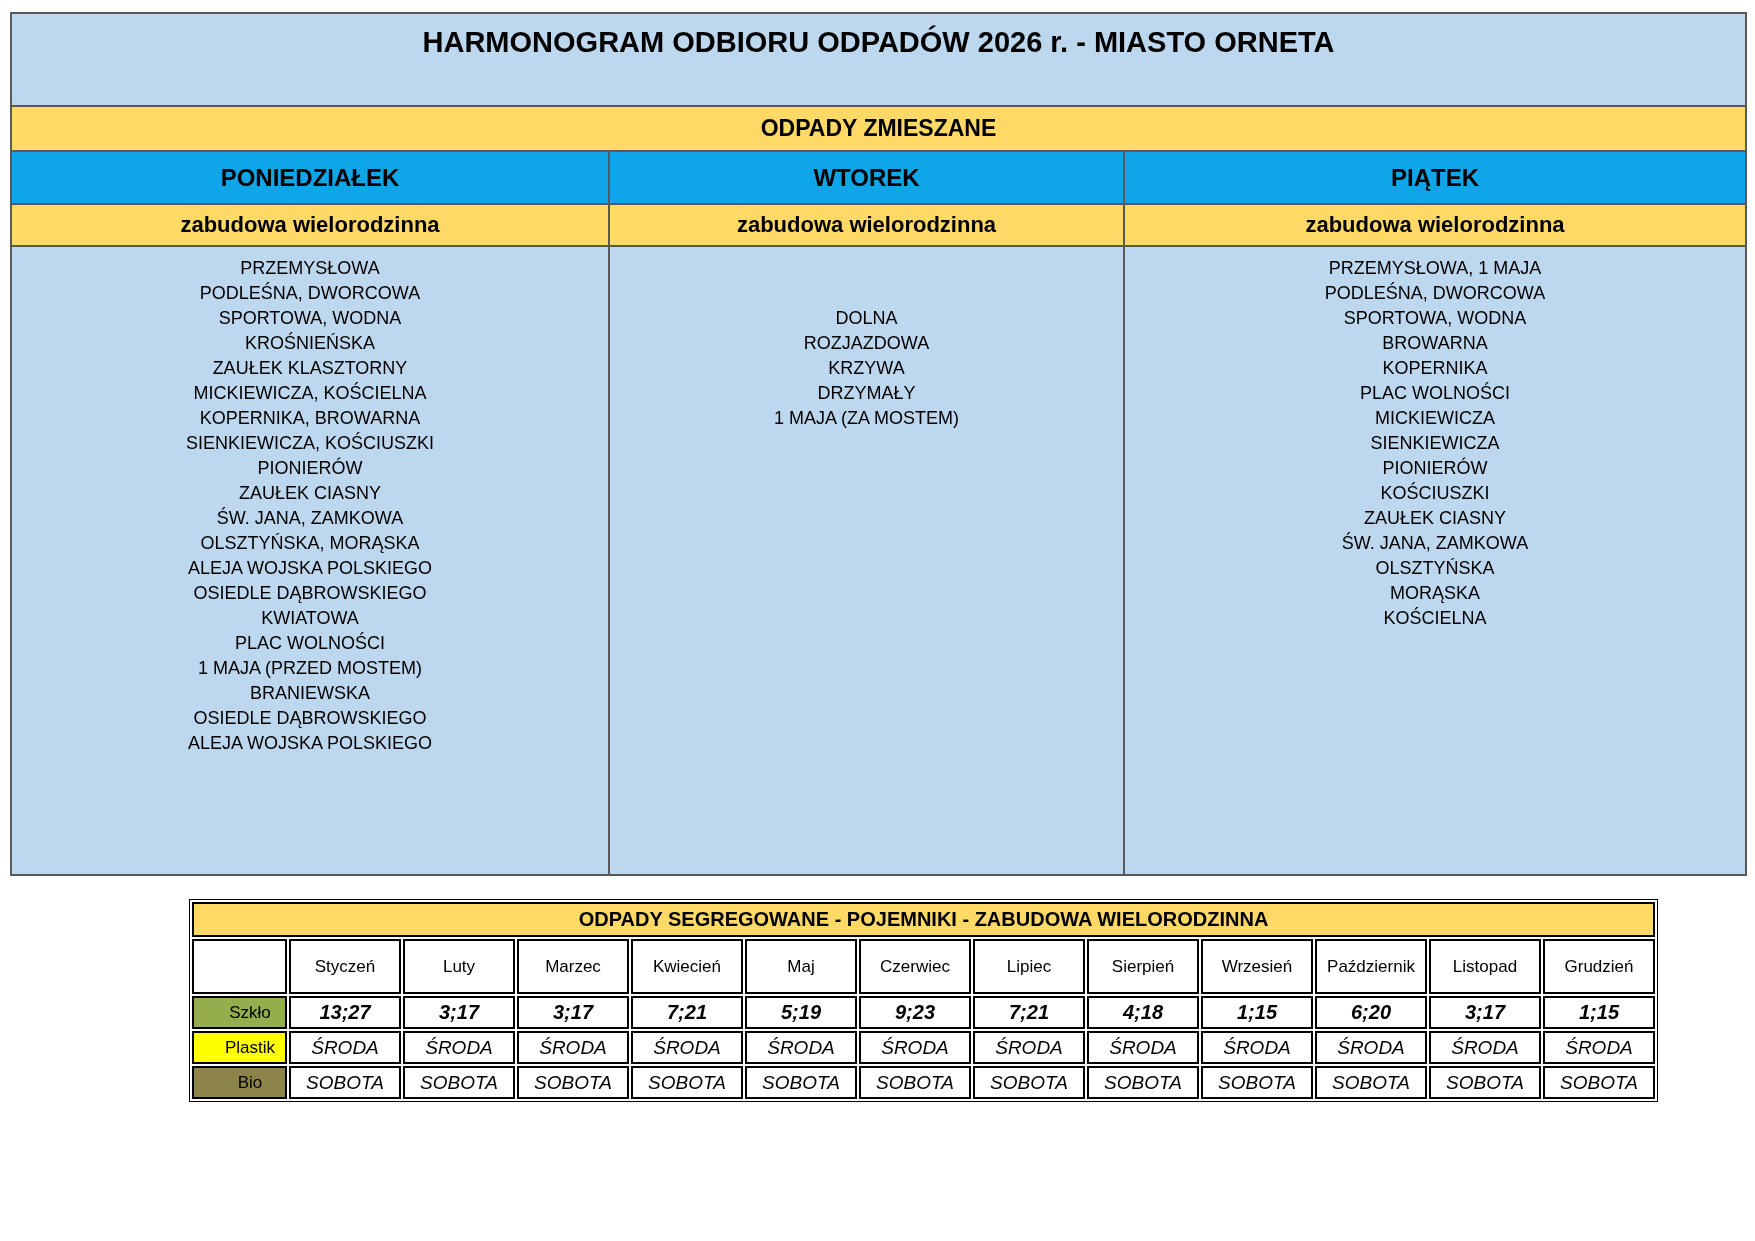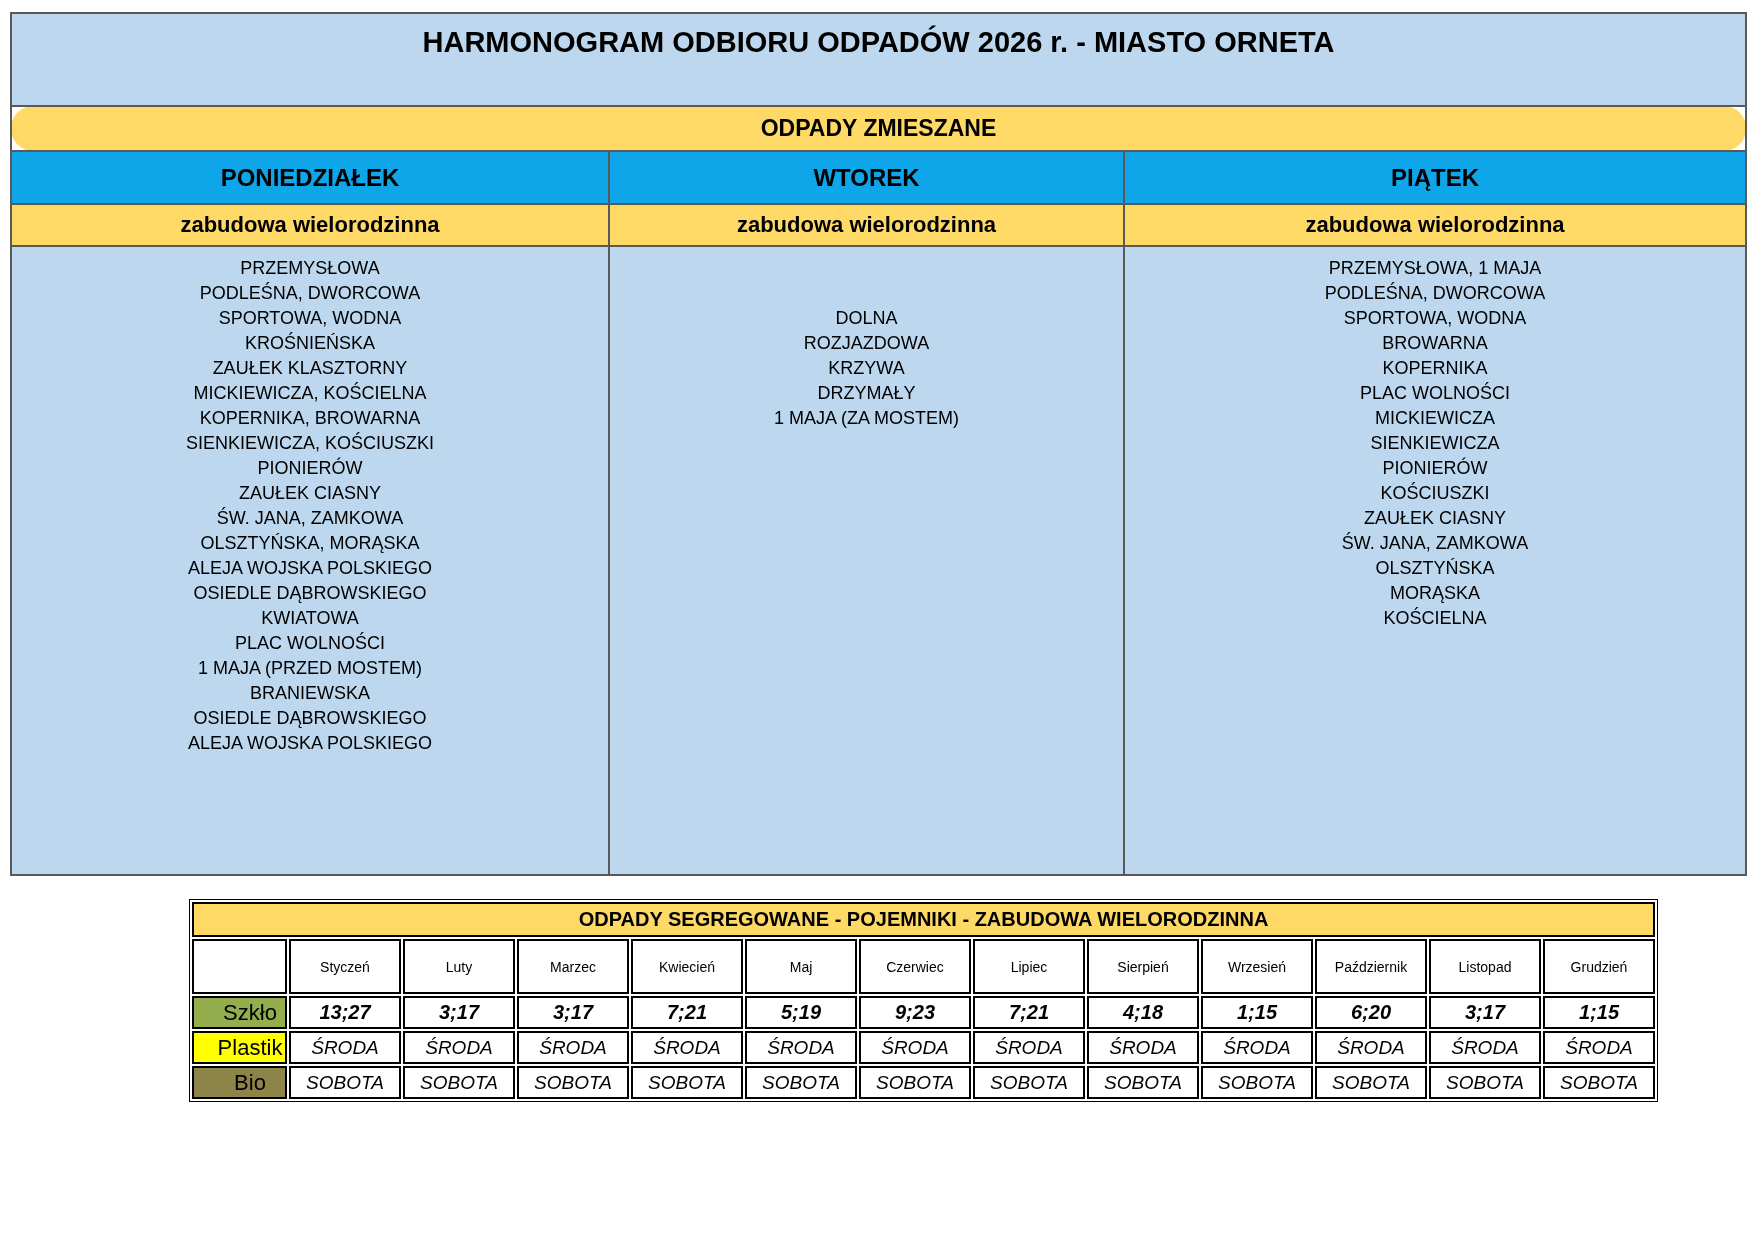--- a/index.html
+++ b/index.html
@@ -32,21 +32,20 @@
     font-weight:bold;
     vertical-align:top;
     padding-top:12px;
     letter-spacing:0px;
   }
   .main-table .section-cell{
     background:#FFD966;
     height:41px;
     font-size:23px;
     font-weight:bold;
-    border-radius:22px;
   }
   .main-table .day-cell{
     background:#0ea5e9;
     height:49px;
     font-size:24px;
     font-weight:bold;
   }
   .main-table .zone-cell{
     background:#FFD966;
     height:38px;
@@ -85,27 +84,27 @@
   }
   .seg-table .seg-title{
     background:#FFD966;
     height:29px;
     font-size:20px;
     font-weight:bold;
     margin-top:20px;
   }
   .seg-table .month-cell{
     height:49px;
-    font-size:14px;
+    font-size:17px;
   }
   .seg-table .corner-cell{
     background:#ffffff;
   }
   .seg-table .label-cell{
-    font-size:22px;
+    font-size:17px;
     height:27px;
     padding-left:22px;
   }
   .seg-table .val-cell{
     font-size:19px;
     font-style:italic;
   }
   .seg-table .bold-vals .val-cell{
     font-weight:bold;
     font-size:20px;

